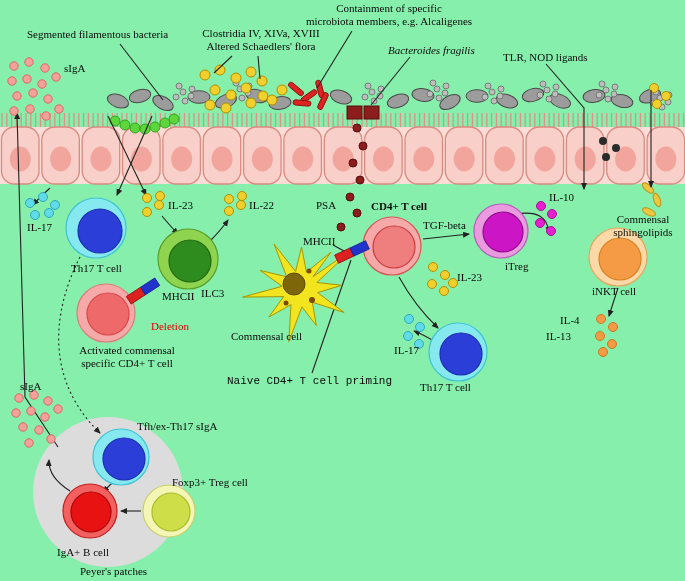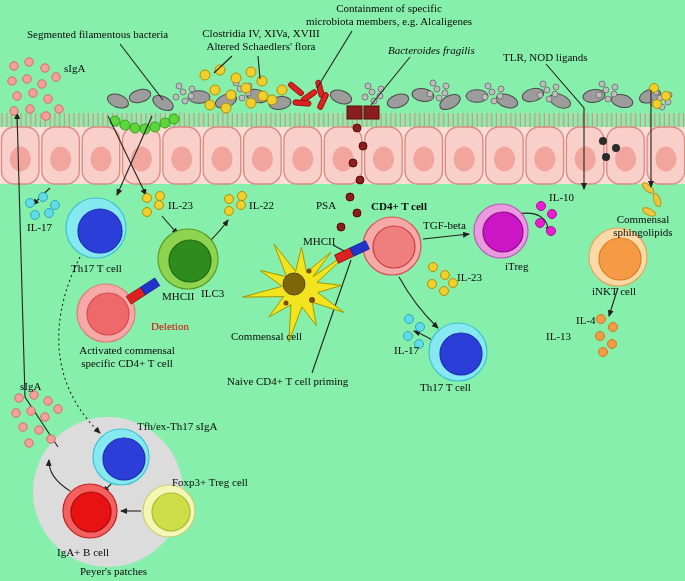--- a/index.html
+++ b/index.html
@@ -506,25 +506,25 @@
   <div class="lbl" style="left:231px;top:330px;">Commensal cell</div>
   <div class="lbl" style="left:316px;top:199px;">PSA</div>
   <div class="lbl" style="left:303px;top:235px;">MHCII</div>
   <div class="lbl" style="left:371px;top:200px;font-weight:bold;">CD4+ T cell</div>
   <div class="lbl" style="left:423px;top:219px;">TGF-beta</div>
   <div class="lbl" style="left:505px;top:260px;">iTreg</div>
   <div class="lbl" style="left:549px;top:191px;">IL-10</div>
   <div class="lbl" style="left:457px;top:271px;">IL-23</div>
   <div class="lbl" style="left:394px;top:344px;">IL-17</div>
   <div class="lbl" style="left:420px;top:381px;">Th17 T cell</div>
-  <div class="lbl" style="left:227px;top:375px;">Naive CD4+ T cell priming</div>
+  <div class="lbl" style="left:227px;top:375px;font-family:Liberation Mono, monospace;">Naive CD4+ T cell priming</div>
   <div class="lbl c" style="left:600px;top:192px;width:86px;margin-top:21px;">Commensal
 sphingolipids</div>
   <div class="lbl" style="left:592px;top:285px;">iNKT cell</div>
-  <div class="lbl" style="left:576px;top:314px;">IL-4</div>
+  <div class="lbl" style="left:560px;top:314px;">IL-4</div>
   <div class="lbl" style="left:546px;top:330px;text-align:right;">IL-13</div>
 
   <div class="lbl" style="left:20px;top:380px;">sIgA</div>
   <div class="lbl" style="left:137px;top:420px;">Tfh/ex-Th17 sIgA</div>
   <div class="lbl" style="left:172px;top:476px;">Foxp3+ Treg cell</div>
   <div class="lbl" style="left:57px;top:546px;">IgA+ B cell</div>
   <div class="lbl" style="left:80px;top:565px;">Peyer's patches</div>
 </div>
 
 </body></html>

